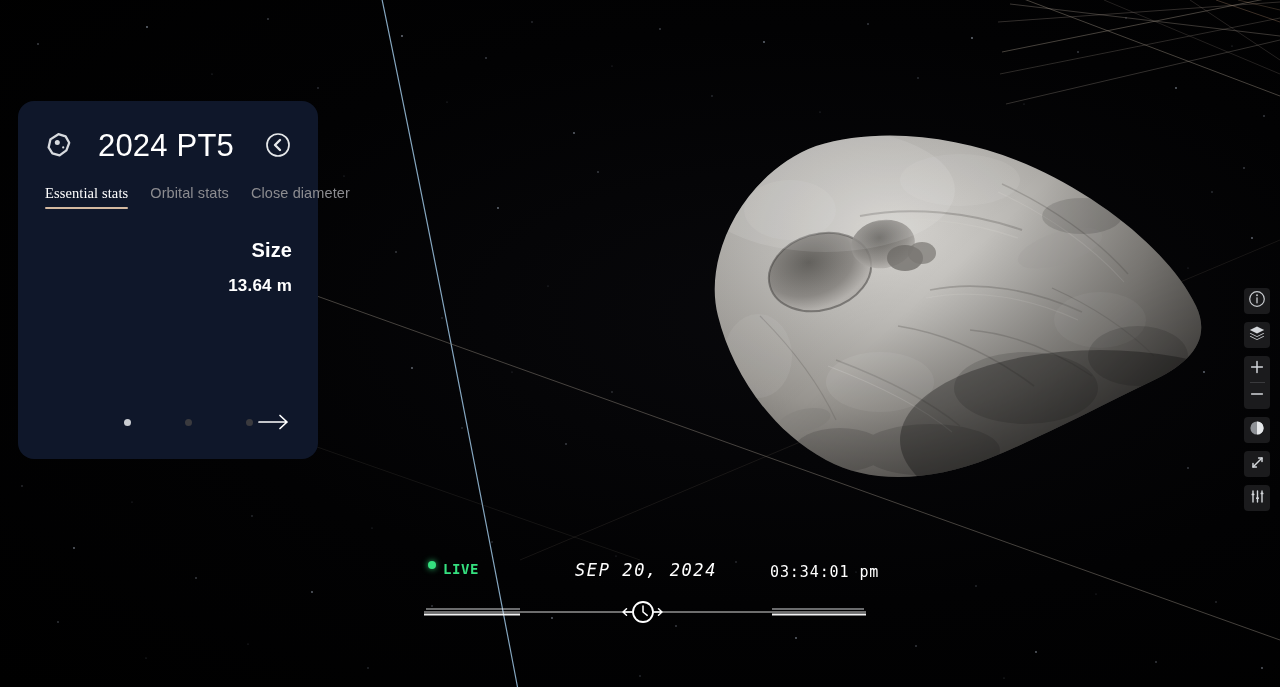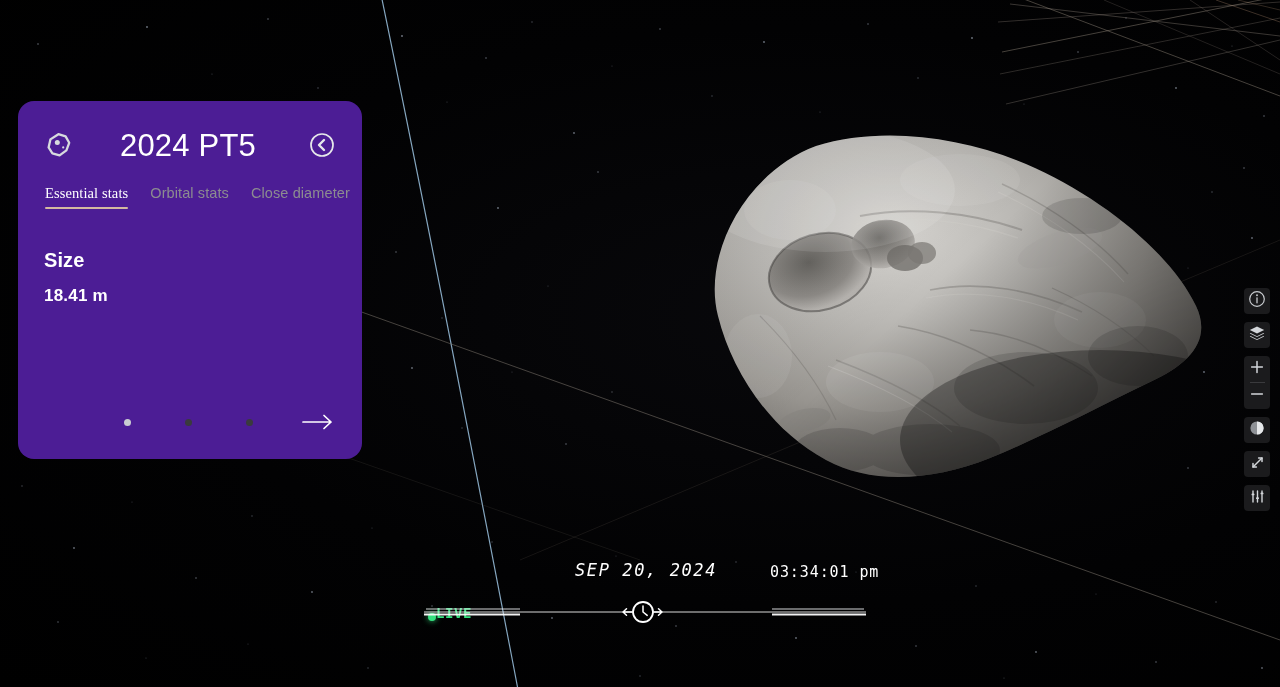--- a/index.html
+++ b/index.html
@@ -43,23 +43,23 @@
     width: 590px;
     height: 380px;
     pointer-events: none;
   }
 
   
   .info-panel {
     position: absolute;
     left: 18px;
     top: 101px;
-    width: 344px;
+    width: 300px;
     height: 358px;
-    background: #4c1d95;
+    background: #0f172a;
     border-radius: 16px;
     padding: 22px 26px 20px 26px;
     display: flex;
     flex-direction: column;
   }
 
   .panel-head {
     display: flex;
     align-items: center;
     height: 44px;
@@ -123,22 +123,23 @@
     position: absolute;
     left: 0;
     right: 0;
     bottom: 0;
     height: 2px;
     background: #d4b9a0;
     border-radius: 2px;
   }
 
   .stat-block {
-    margin-top: 40px;
+    margin-top: 30px;
     flex: 1;
+    text-align: right;
   }
 
   .stat-title {
     font-size: 20px;
     font-weight: bold;
     color: #ffffff;
     letter-spacing: 0.1px;
   }
 
   .stat-label {
@@ -252,23 +253,23 @@
     right: 0;
     top: 16px;
     height: 22px;
   }
 
   .live-group {
     position: absolute;
     left: 428px;
     top: 0;
     display: flex;
-    align-items: flex-end;
+    align-items: flex-start;
+    gap: 7px;
     pointer-events: auto;
-    margin-top: 44px;
   }
 
   .live-dot {
     width: 8px;
     height: 8px;
     border-radius: 50%;
     background: #35e07f;
     box-shadow: 0 0 6px rgba(53,224,127,0.85);
   }
 
@@ -537,21 +538,21 @@
     </div>
 
     <div class="tabs">
       <div class="tab active">Essential stats</div>
       <div class="tab">Orbital stats</div>
       <div class="tab">Close diameter</div>
     </div>
 
     <div class="stat-block">
       <div class="stat-title">Size</div>
-      <div class="stat-value">18.41 m</div>
+      <div class="stat-value">13.64 m</div>
     </div>
 
     <div class="panel-foot">
       <div class="dots">
         <span class="dot active"></span>
         <span class="dot"></span>
         <span class="dot"></span>
       </div>
       <span class="next-arrow">
         <svg width="32" height="18" viewBox="0 0 32 18">

